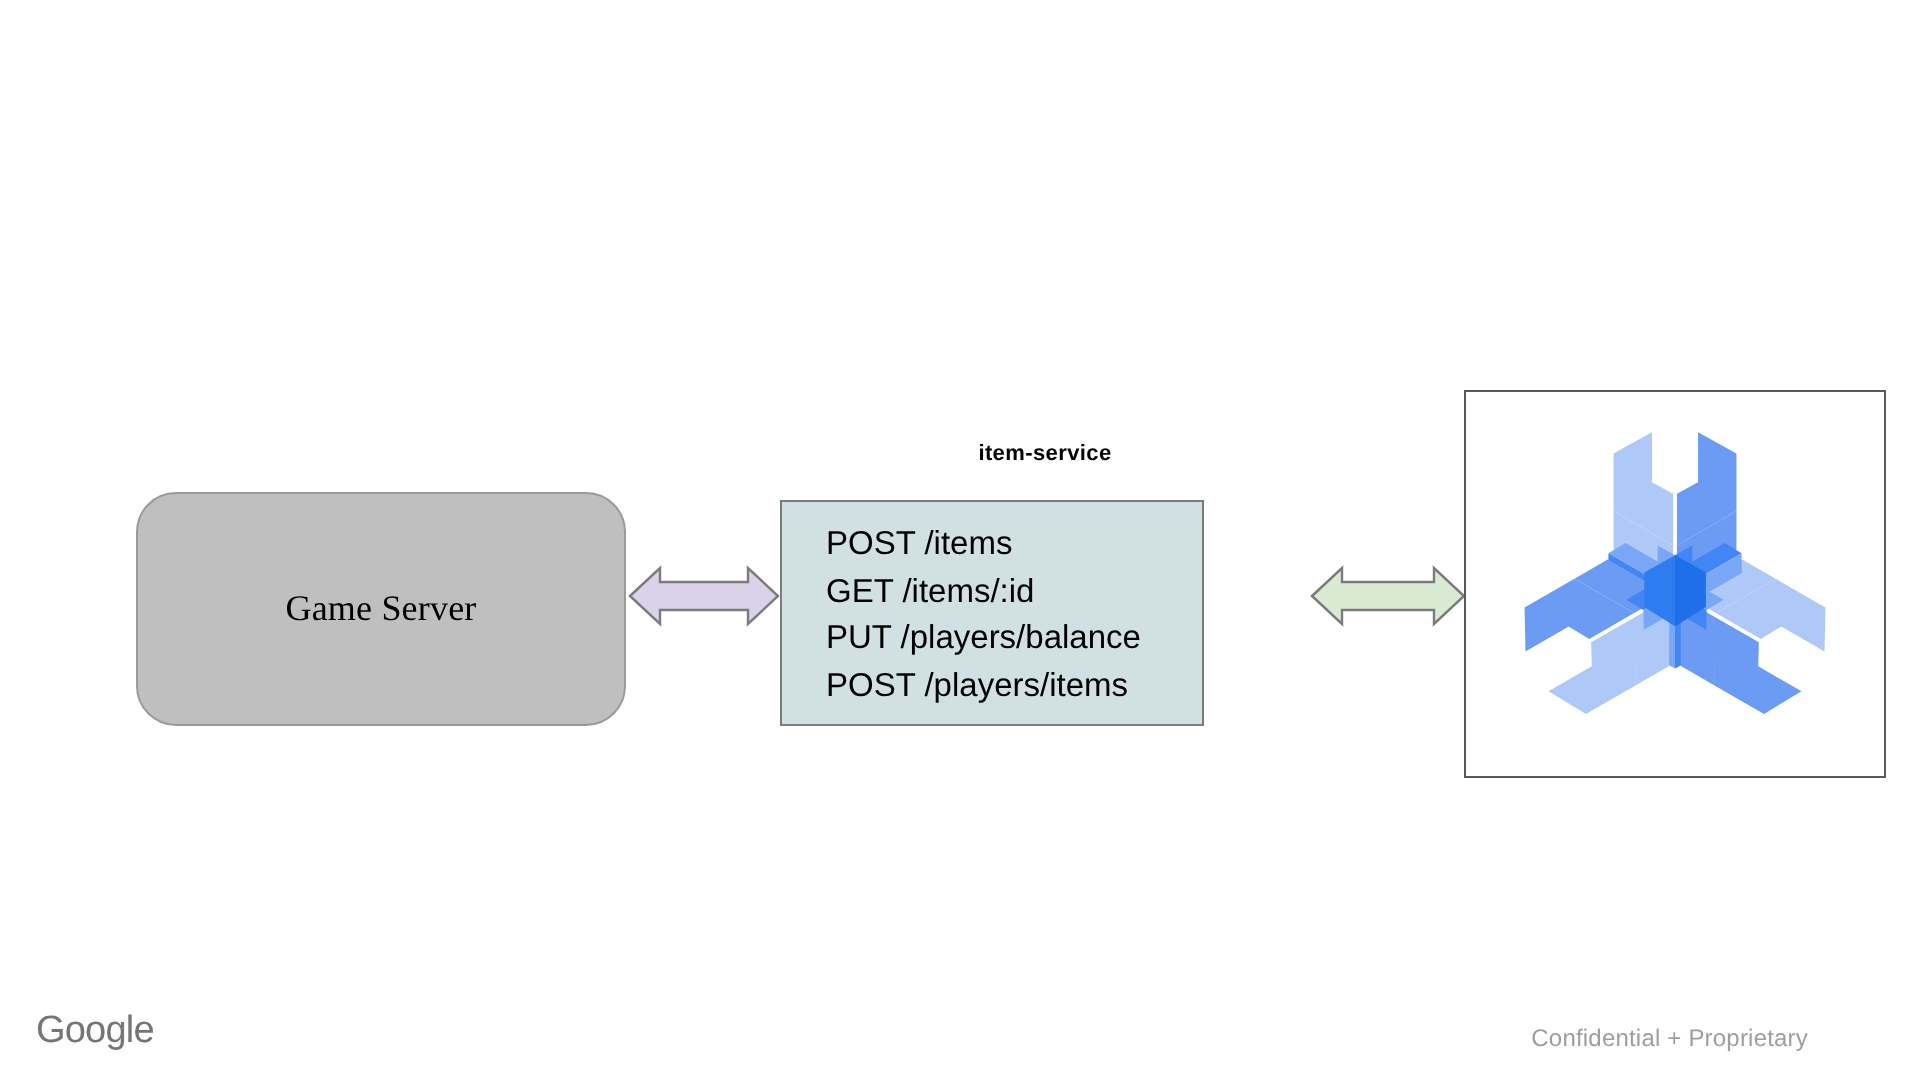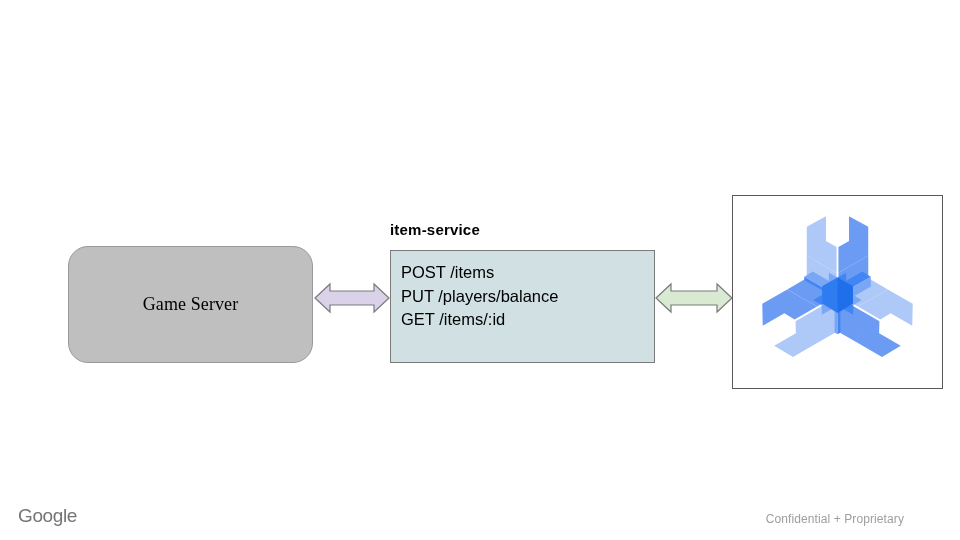--- a/index.html
+++ b/index.html
@@ -53,35 +53,36 @@
   .arrow-left-link { left: 314px; width: 76px; }
   .arrow-right-link { left: 655px; width: 78px; }
   .arrow svg { display: block; width: 100%; height: 100%; }
 
   
   .svc-title {
     position: absolute;
     left: 390px;
     top: 221px;
     width: 265px;
-    font-size: 15px;
+    text-align: center;
+    font-size: 11px;
     font-weight: bold;
     color: #000000;
     letter-spacing: .2px;
   }
   .svc-box {
     position: absolute;
     left: 390px;
     top: 250px;
-    width: 265px;
+    width: 212px;
     height: 113px;
     background: #d0e0e3;
     border: 1px solid #7b7b7b;
     box-sizing: border-box;
-    padding: 10px 0 0 10px;
+    padding: 10px 0 0 22px;
   }
   .endpoint {
     font-size: 16.5px;
     line-height: 23.5px;
     color: #000000;
     white-space: nowrap;
   }
 
   
   .logo-frame {
@@ -130,22 +131,23 @@
   <div class="arrow arrow-left-link">
     <svg viewBox="0 0 76 38" preserveAspectRatio="none">
       <polygon points="1,19 16,5 16,12 60,12 60,5 75,19 60,33 60,26 16,26 16,33" fill="#d9d2e9" stroke="#7b7b7b" stroke-width="1.2" stroke-linejoin="miter"></polygon>
     </svg>
   </div>
 
   <div class="svc-title">item-service</div>
 
   <div class="svc-box">
     <div class="endpoint">POST /items</div>
+    <div class="endpoint">GET /items/:id</div>
     <div class="endpoint">PUT /players/balance</div>
-    <div class="endpoint">GET /items/:id</div>
+    <div class="endpoint">POST /players/items</div>
   </div>
 
   <div class="arrow arrow-right-link">
     <svg viewBox="0 0 78 38" preserveAspectRatio="none">
       <polygon points="1,19 16,5 16,12 62,12 62,5 77,19 62,33 62,26 16,26 16,33" fill="#d9ead3" stroke="#7b7b7b" stroke-width="1.2" stroke-linejoin="miter"></polygon>
     </svg>
   </div>
 
   <div class="logo-frame">
     <svg viewBox="0 0 200 200">

